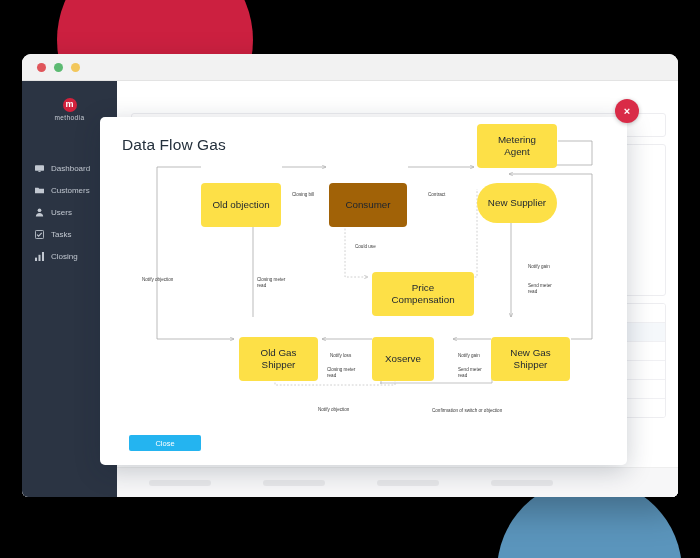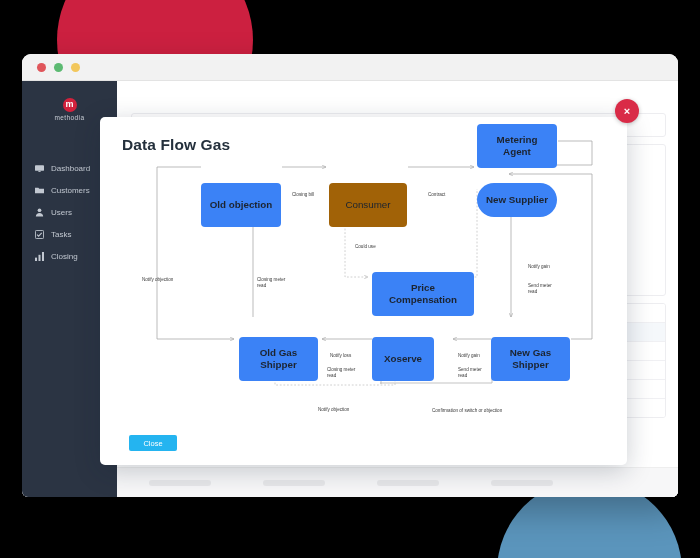--- a/index.html
+++ b/index.html
@@ -177,27 +177,27 @@
     display: flex; align-items: center; justify-content: center;
     cursor: pointer;
     box-shadow: 0 1px 4px rgba(0,0,0,0.25);
     z-index: 12;
   }
   #modal-title {
     position: absolute;
     left: 22px; top: 19px;
     font-size: 15.5px;
     color: #24303c;
-    font-weight: 700;
+    font-weight: 400;
     letter-spacing: 0.1px;
   }
   #close-button {
     position: absolute;
     left: 29px; bottom: 14px;
-    width: 48px; height: 16px;
+    width: 72px; height: 16px;
     background: #24B4F0;
     color: #ffffff;
     border: none;
     border-radius: 2px;
     font-size: 7.5px;
     font-family: "Liberation Sans", sans-serif;
     cursor: pointer;
   }
 
   
@@ -216,21 +216,21 @@
     text-align: center;
     color: #1c2430;
     font-size: 9.8px;
     line-height: 1.22;
     font-family: "Liberation Sans", sans-serif;
     z-index: 3;
     cursor: pointer;
     padding: 0 3px;
     box-sizing: border-box;
   }
-  .node.orange { background: #3b82f6; font-weight: bold; }
+  .node.orange { background: #fde047; }
   .node.blue   { background: #a16207; }
 
   .edge-label {
     position: absolute;
     font-size: 4.6px;
     color: #3b3b3b;
     line-height: 1.35;
     z-index: 4;
     white-space: pre-line;
     font-family: "Liberation Sans", sans-serif;
@@ -396,21 +396,21 @@
         <path d="M353 160 L377 160 L377 72"></path>
 
         <path d="M175 244 L175 268 L295 268 L295 250" marker-end="url(#arrd)"></path>
       </g>
     </svg>
 
     <div id="nodes-layer">
         <div class="node orange" style="left: 377px; top: 7px; width: 80px; height: 44px;">Metering<br>Agent</div>
         <div class="node orange" style="left: 101px; top: 66px; width: 80px; height: 44px;">Old objection</div>
         <div class="node blue" style="left: 229px; top: 66px; width: 78px; height: 44px;">Consumer</div>
-        <div class="node orange" style="left: 377px; top: 66px; width: 80px; height: 34px; border-radius: 21px;">New Supplier</div>
+        <div class="node orange" style="left: 377px; top: 66px; width: 80px; height: 40px; border-radius: 21px;">New Supplier</div>
         <div class="node orange" style="left: 272px; top: 155px; width: 102px; height: 44px;">Price<br>Compensation</div>
         <div class="node orange" style="left: 139px; top: 220px; width: 79px; height: 44px;">Old Gas<br>Shipper</div>
         <div class="node orange" style="left: 272px; top: 220px; width: 62px; height: 44px;">Xoserve</div>
         <div class="node orange" style="left: 391px; top: 220px; width: 79px; height: 44px; text-align: center;">New Gas<br>Shipper</div>
       </div>
     <div id="labels-layer">
         <div class="edge-label" style="left: 192px; top: 75px;">Closing bill</div>
         <div class="edge-label" style="left: 328px; top: 75px;">Contract</div>
         <div class="edge-label" style="left: 255px; top: 127px;">Could use</div>
         <div class="edge-label" style="left: 42px; top: 160px;">Notify objection</div>

